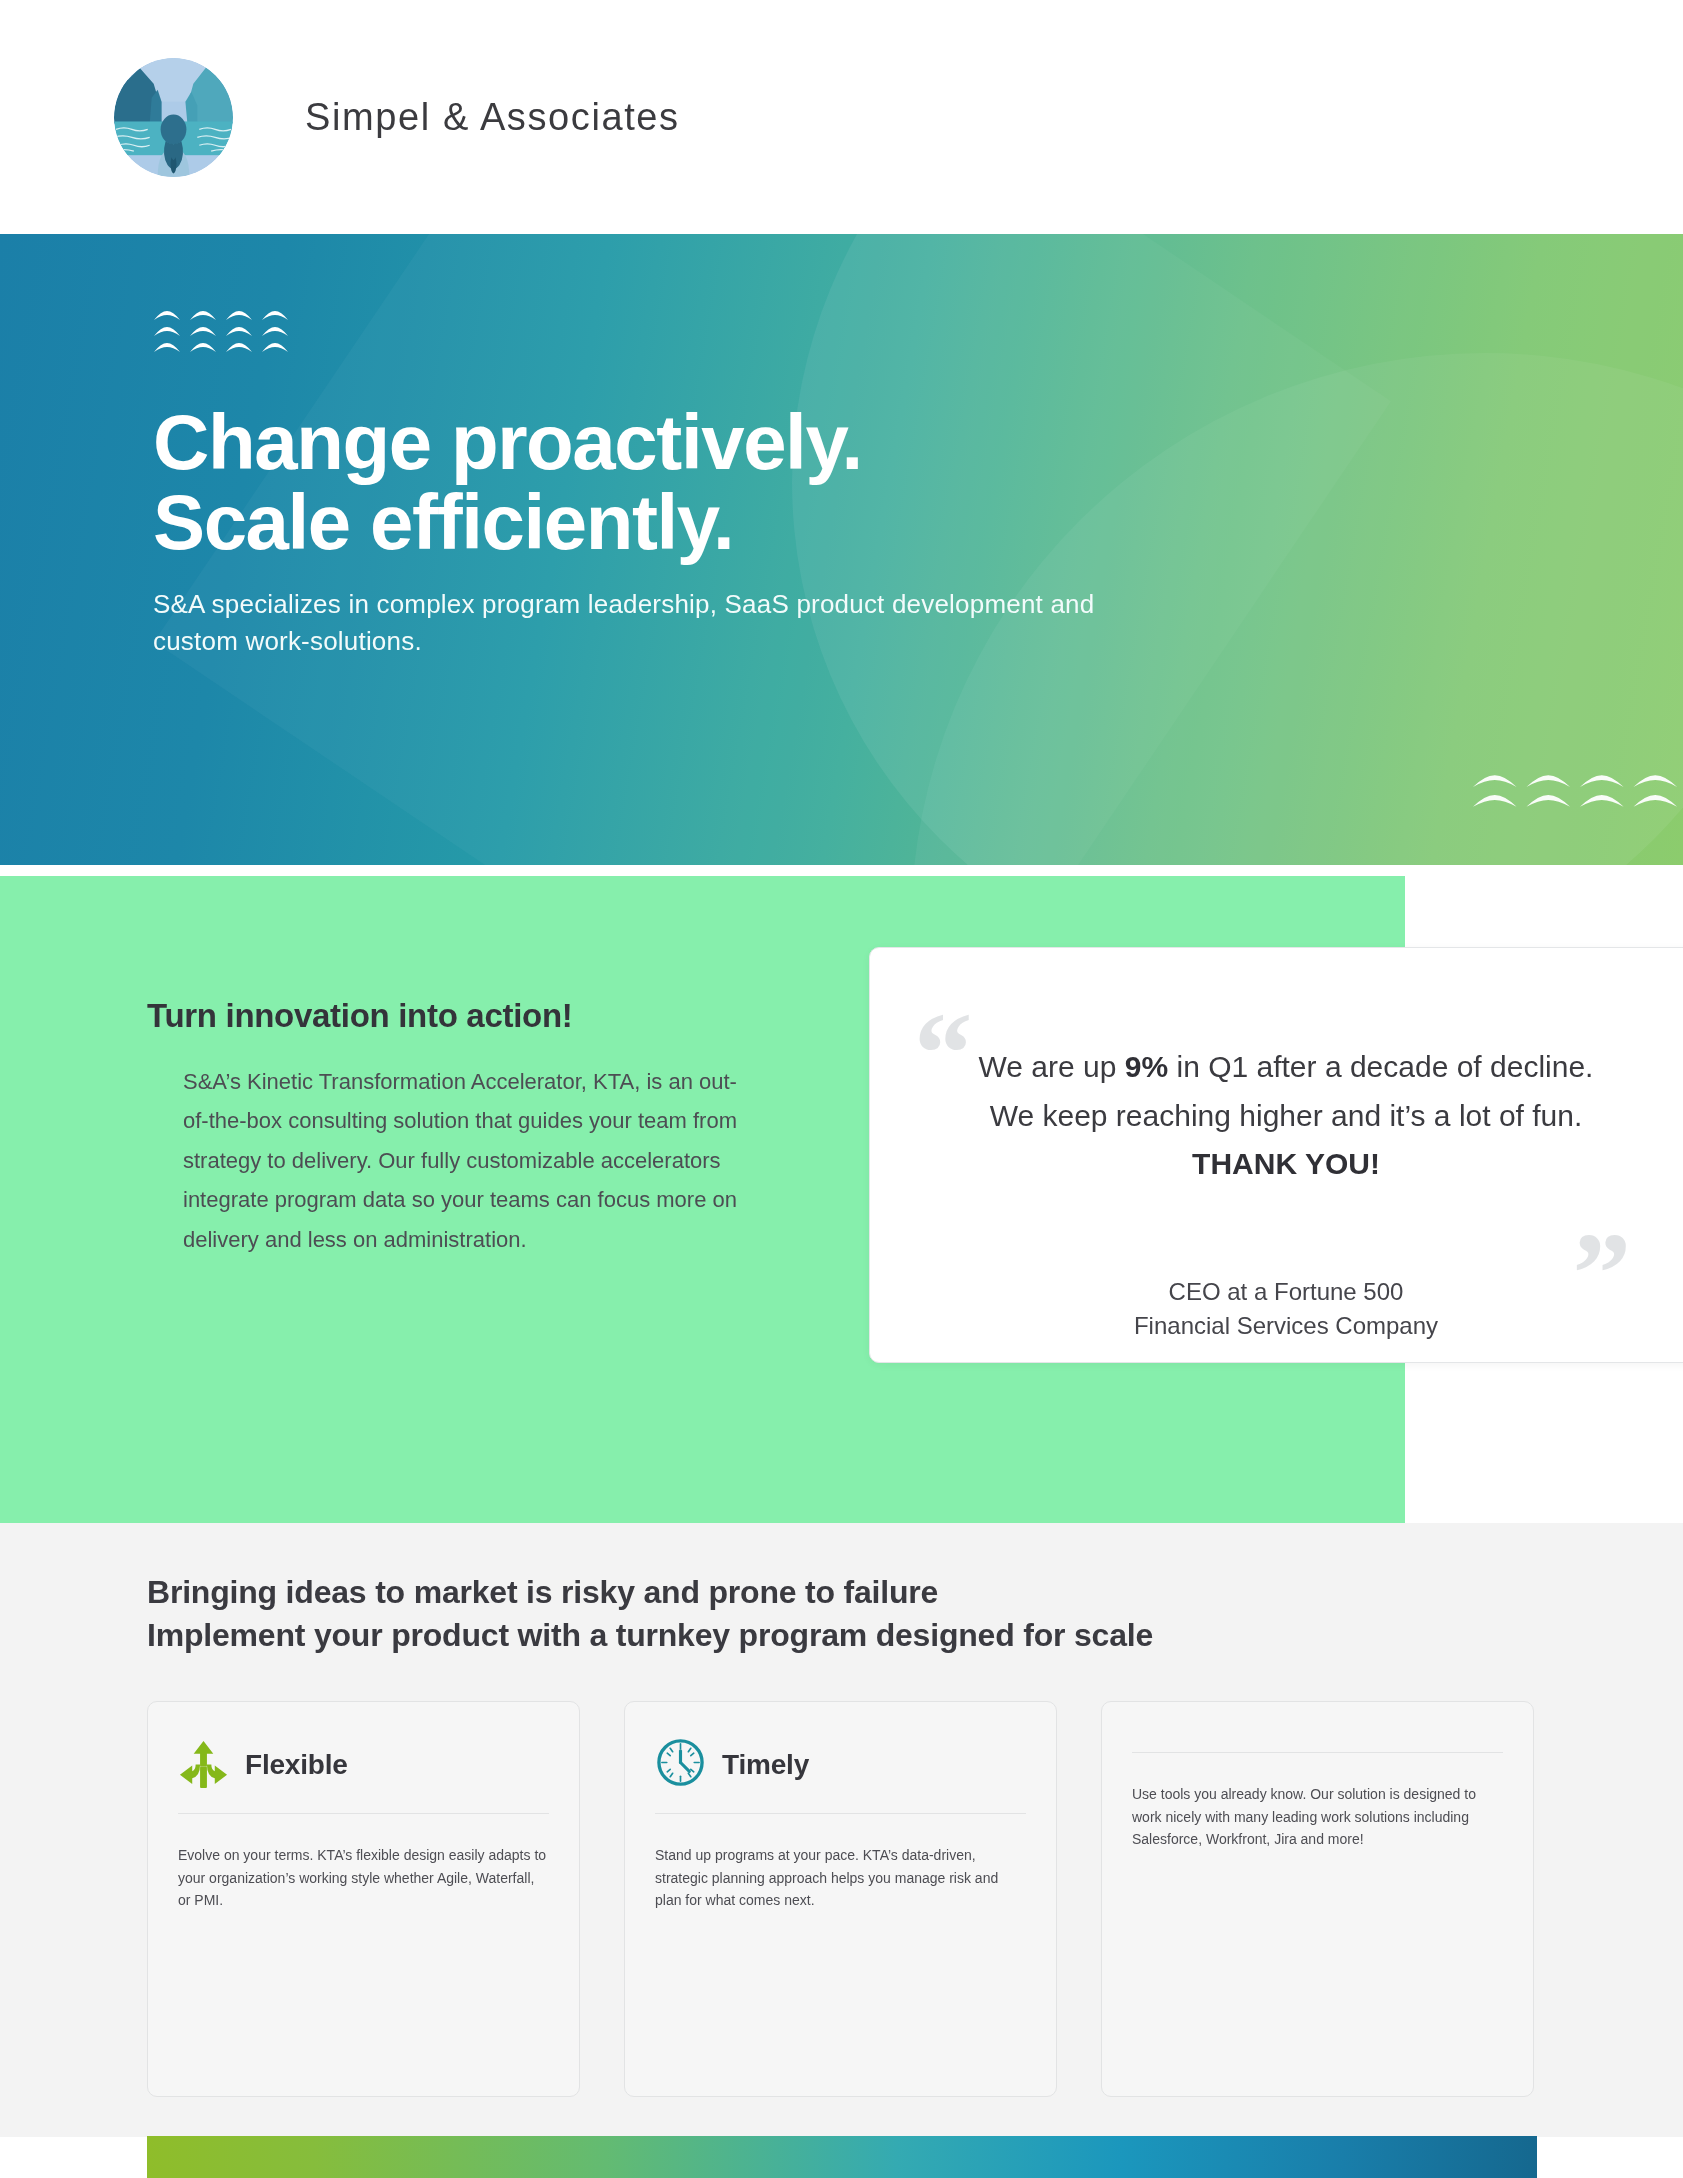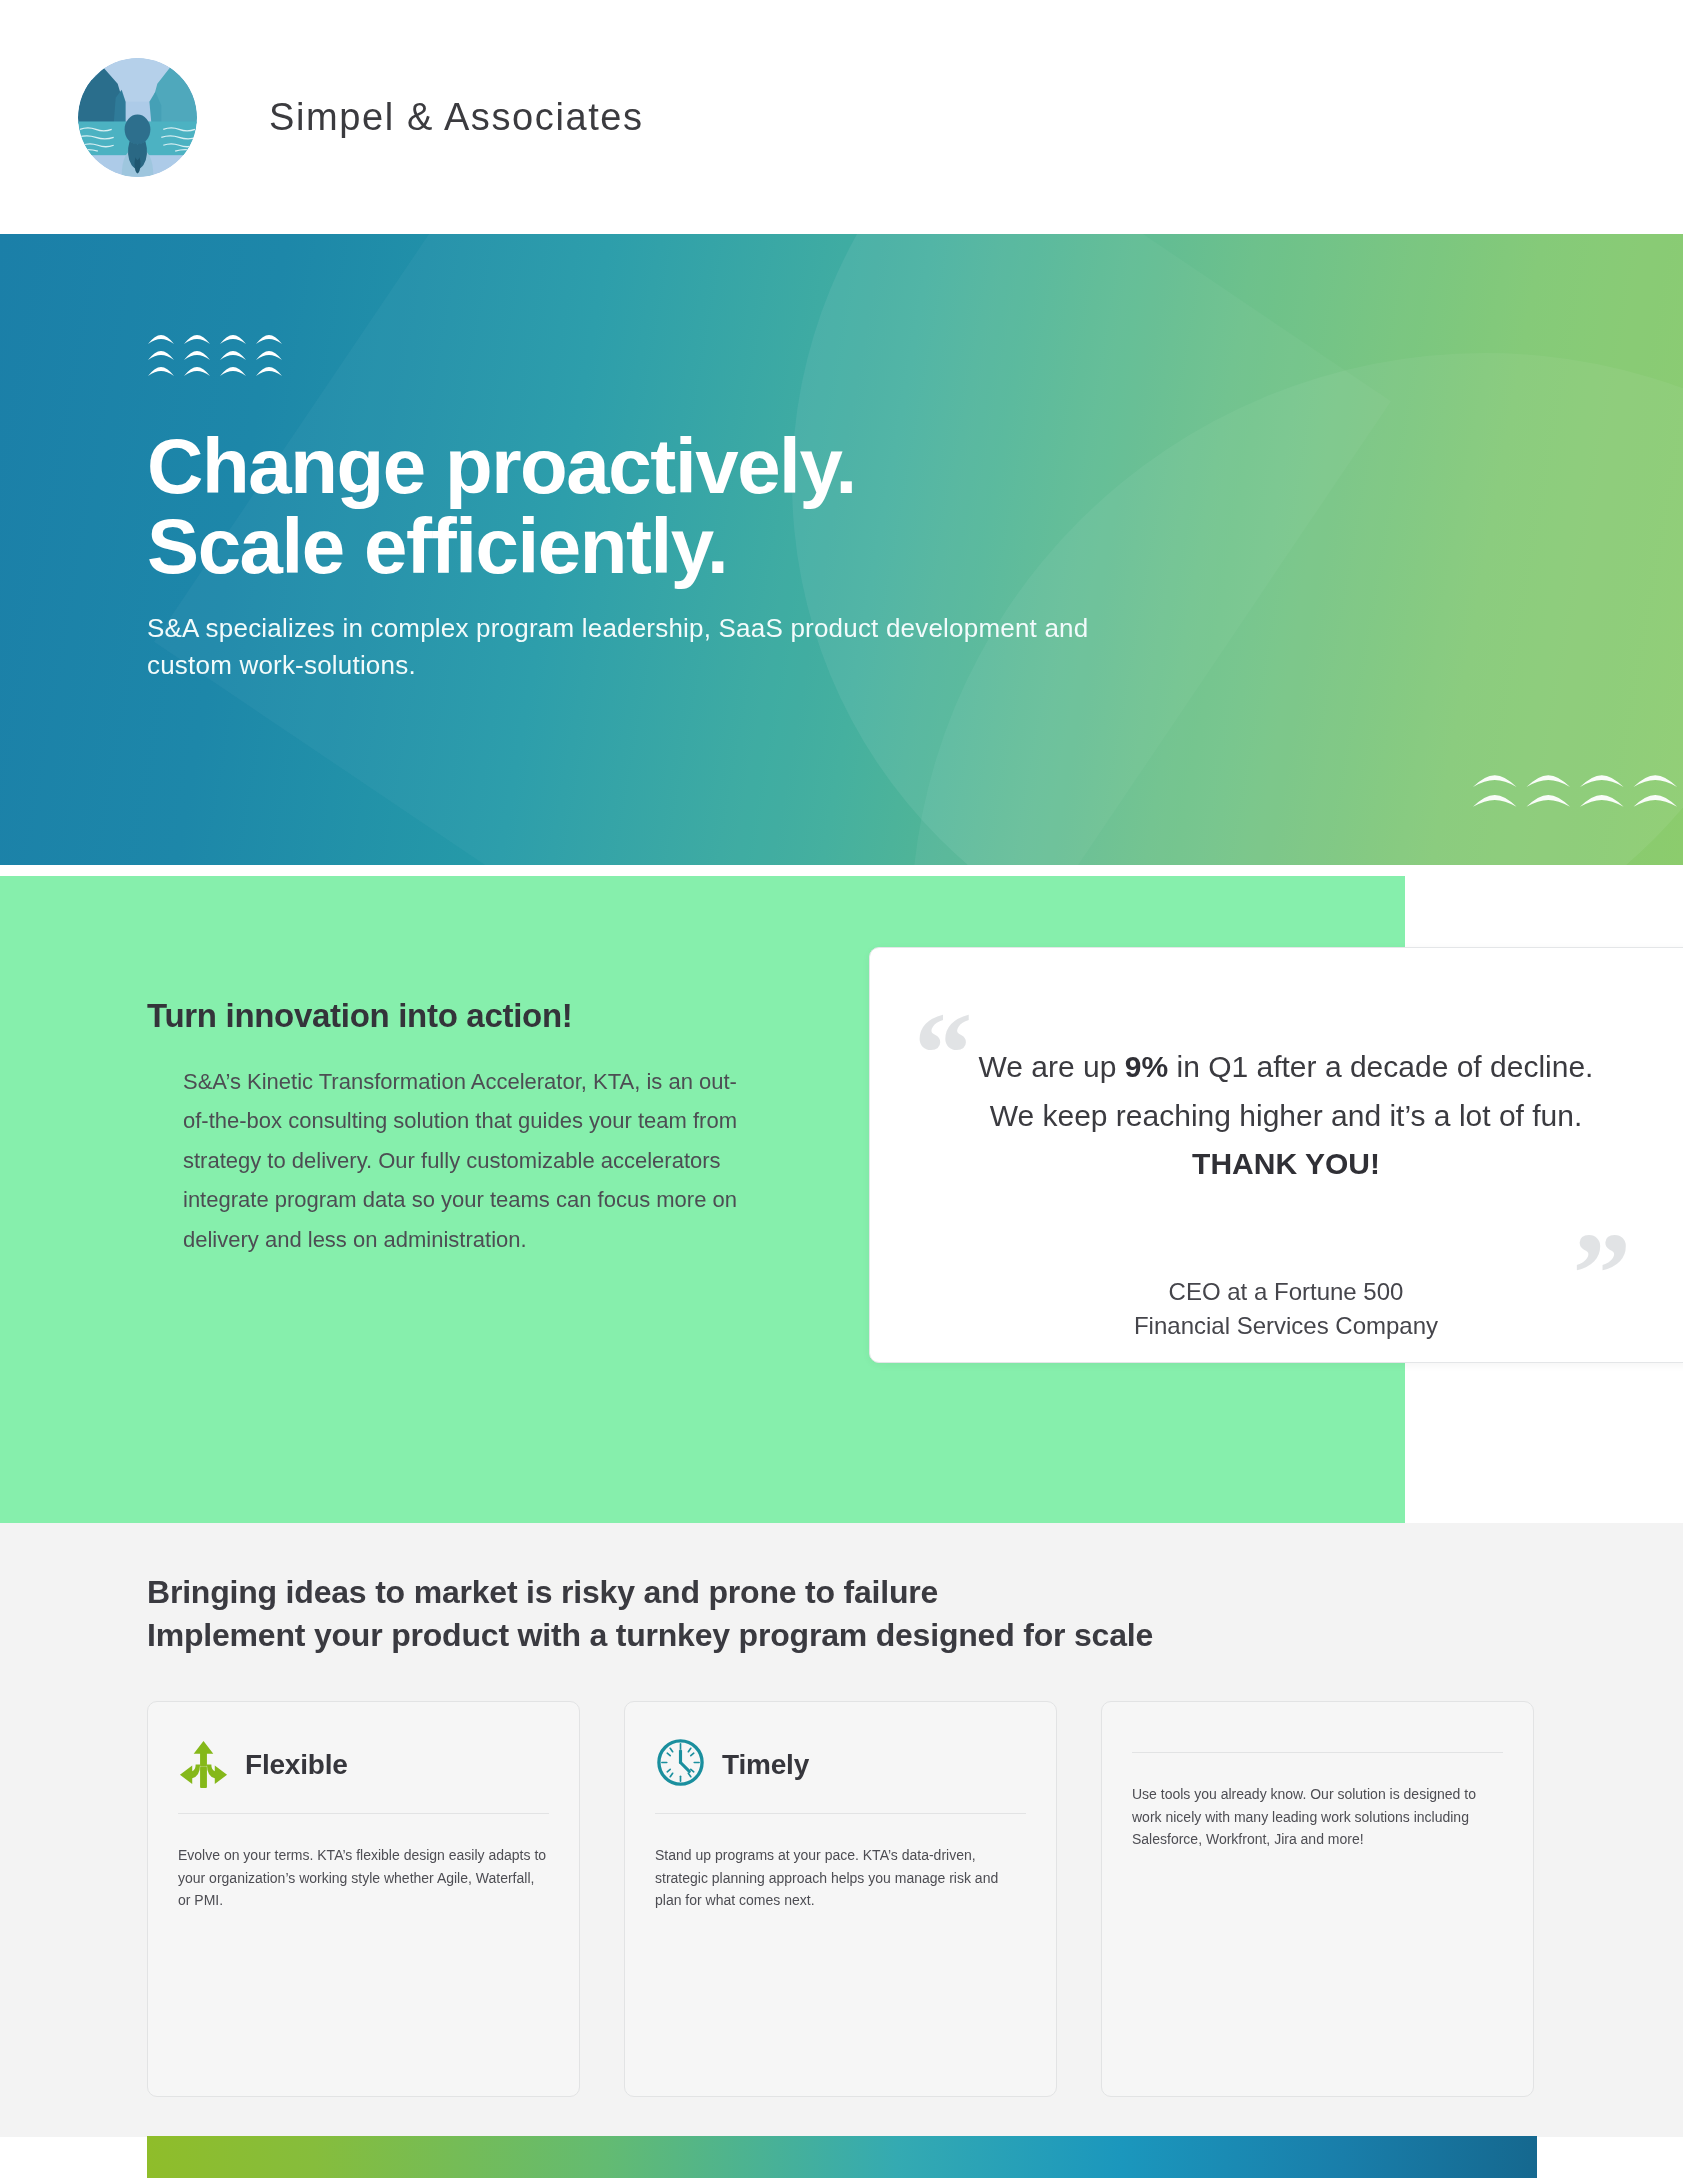--- a/index.html
+++ b/index.html
@@ -8,21 +8,21 @@
     height: 2178px;
     background: #ffffff;
     font-family: "Liberation Sans", sans-serif;
     overflow: hidden;
   }
   .page { position: relative; width: 1683px; height: 2178px; background:#ffffff; }
 
   
   .header {
     position: absolute; left:0; top:0; width:1683px; height:234px;
-    background:#ffffff; display:flex; align-items:center; padding-left:78px;
+    background:#ffffff; display:flex; align-items:center; padding-left:114px;
   }
   .logo-mark { width:119px; height:119px; border-radius:50%; overflow:hidden; flex:0 0 auto; }
   .brand-name {
     margin-left:72px; font-size:38px; font-weight:300; color:#3b3b3f;
     letter-spacing:1.6px; font-family:"Liberation Sans", sans-serif;
   }
 
   
   .hero {
     position:absolute; left:0; top:234px; width:1683px; height:631px;
@@ -34,21 +34,21 @@
     border-radius:50%; background:rgba(255,255,255,0.07);
   }
   .hero-swoosh-b {
     position:absolute; right:-376px; top:119px; width:1148px; height:1148px;
     border-radius:50%; background:rgba(255,255,255,0.05);
   }
   .hero-swoosh-c {
     position:absolute; left:327px; top:-158px; width:891px; height:891px;
     transform:rotate(34deg); background:rgba(255,255,255,0.035);
   }
-  .hero-inner { position:relative; padding:97px 0 0 147px; }
+  .hero-inner { position:relative; padding:73px 0 0 147px;margin-left:6px; }
   .wave-grid { display:grid; grid-template-columns:repeat(4,28px); grid-auto-rows:16px; gap:0 8px; width:145px; }
   .hero-title {
     margin-top:48px; font-size:78px; line-height:1.02; font-weight:bold;
     color:#ffffff; letter-spacing:-1.4px;
   }
   .hero-title .l2 { display:block; }
   .hero-sub {
     margin-top:24px; font-size:26px; line-height:1.42; font-weight:300;
     color:#f2fbfb; max-width:1168px; letter-spacing:0.2px;
   }

